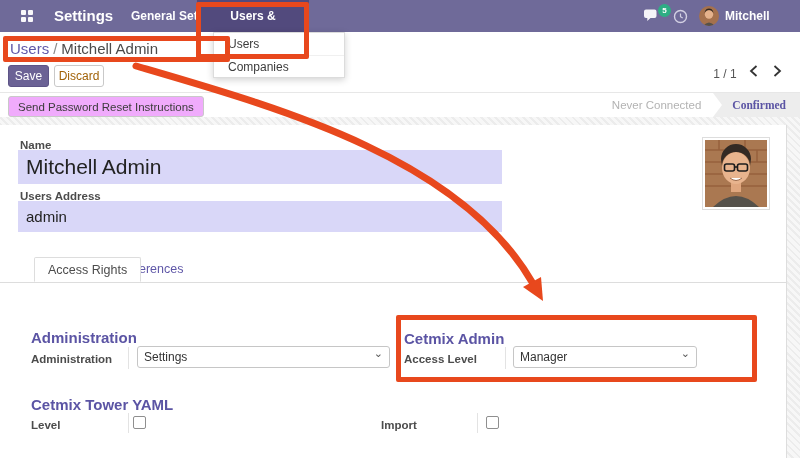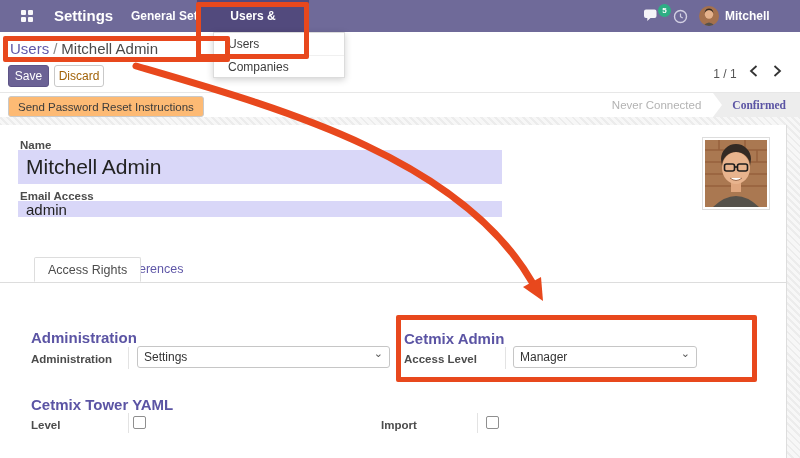--- a/index.html
+++ b/index.html
@@ -47,21 +47,21 @@
   .btn-save { left:8px; top:65px; width:41px; background:#6b6295;
     border:1px solid #5d5487; color:#fff; font-weight:normal; }
   .btn-discard { left:54px; top:65px; width:50px; background:#fff;
     border:1px solid #c9c9c9; color:#a16207; }
   .pager-val { left:708px; top:67px; width:34px; font-size:12px; color:#555;
     text-align:center; }
   .pager-btn { top:63px; width:16px; height:18px; background:none; border:none;
     cursor:pointer; }
   .pager-prev { left:745px; } .pager-next { left:769px; }
   .rule-1 { left:0; top:92px; width:800px; border-top:1px solid #e7e7e7; }
-  .btn-reset { left:8px; top:96px; height:21px; padding:0 9px; background:#fdba74;
+  .btn-reset { left:8px; top:96px; height:21px; padding:0 9px; background:#f0abfc;
     border:1px solid #c9c9c9; border-radius:3px; color:#3c3c3c; font-size:11.5px;
     font-family:inherit; cursor:pointer; position:absolute; }
 
   
   .statusbar { right:0; top:93px; height:24px; display:flex; align-items:stretch; z-index:5; }
   .sb-muted { color:#b3b3b3; font-size:11.5px; display:flex; align-items:center;
     padding-right:12px; }
   .sb-active-wrap { background:#ededed; display:flex; align-items:center;font-family:Liberation Serif, serif; }
   .sb-notch { width:0; height:0; border-top:12px solid transparent;
     border-bottom:12px solid transparent; border-left:9px solid #fff; }
@@ -72,21 +72,21 @@
   .content-bg { left:0; top:117px; width:800px; height:341px;
     background:repeating-linear-gradient(45deg,#ececec 0 2px,#f7f7f7 2px 5px); }
   .sheet { left:0; top:125px; width:787px; height:333px; background:#fff;
     border-right:1px solid #ddd; }
   .f-label { position:absolute; font-size:11.5px; font-weight:bold; color:#4c4c4c; }
   .lbl-name { left:20px; top:139px; }
   .lbl-email { left:20px; top:190px; }
   .inp { position:absolute; left:18px; width:484px; background:#d9d7f8;
     border:none; outline:none; color:#222; padding:0 8px; font-family:inherit; }
   .inp-name { top:150px; height:34px; font-size:21px; }
-  .inp-email { top:201px; height:16px; font-size:15px; }
+  .inp-email { top:201px; height:31px; font-size:15px; }
   .avatar-card { left:702px; top:137px; width:68px; height:73px; background:#fff;
     border:1px solid #ddd; padding:2px; }
 
   
   .tab-active { left:34px; top:257px; height:25px; line-height:25px; padding:0 13px;
     background:#fff; border:1px solid #ddd; border-bottom:1px solid #fff;
     border-radius:2px 2px 0 0; font-size:12.5px; color:#4c4c4c; z-index:2; }
   .tab-link { left:116px; top:257px; height:25px; line-height:25px;
     font-size:12.5px; color:#6058a8; }
   .tabs-line { left:0; top:282px; width:787px; border-top:1px solid #ddd; }
@@ -191,21 +191,21 @@
       <span class="sb-notch"></span>
       <span class="sb-active-label">Confirmed</span>
     </div>
   </div>
 
   <div class="abs content-bg"></div>
   <div class="abs sheet"></div>
 
   <label class="f-label lbl-name">Name</label>
   <input class="inp inp-name" type="text" value="Mitchell Admin" style="">
-  <label class="f-label lbl-email">Email Access</label>
+  <label class="f-label lbl-email">Users Address</label>
   <input class="inp inp-email" type="text" value="admin" style="">
 
   <div class="abs avatar-card">
     <svg width="62" height="67" viewBox="0 0 62 67">
       <rect width="62" height="67" fill="#aa7851"></rect>
       <g stroke="#96613c" stroke-width="1.5">
         <line x1="0" y1="10" x2="62" y2="10"></line>
           <line x1="0" y1="22" x2="62" y2="22"></line>
         <line x1="0" y1="34" x2="62" y2="34"></line>
           <line x1="0" y1="46" x2="62" y2="46"></line>

